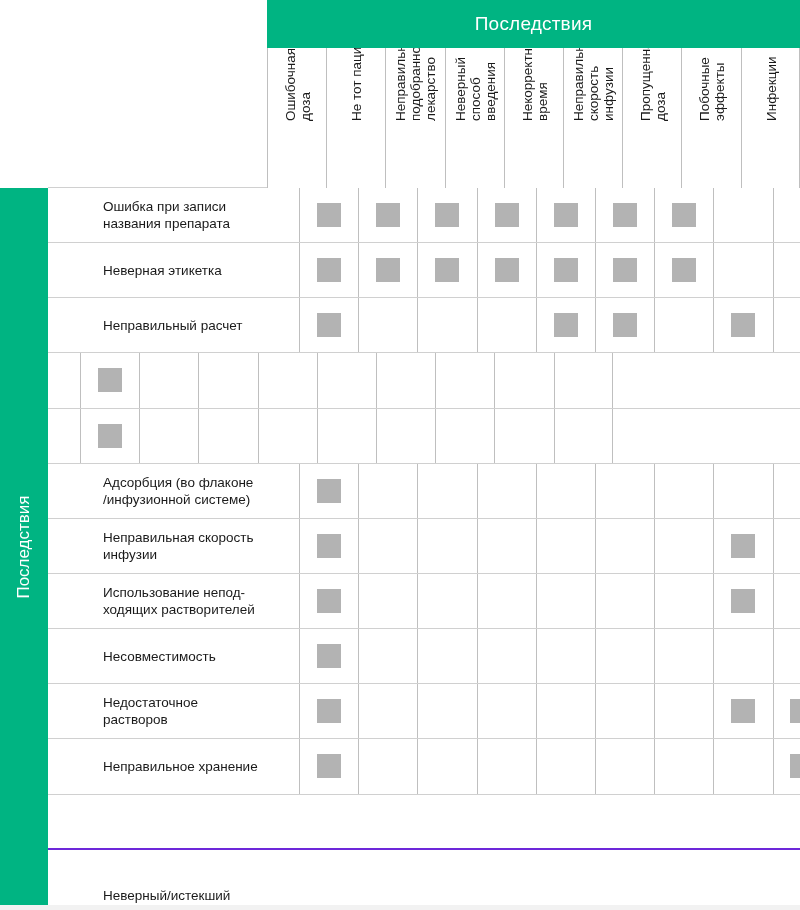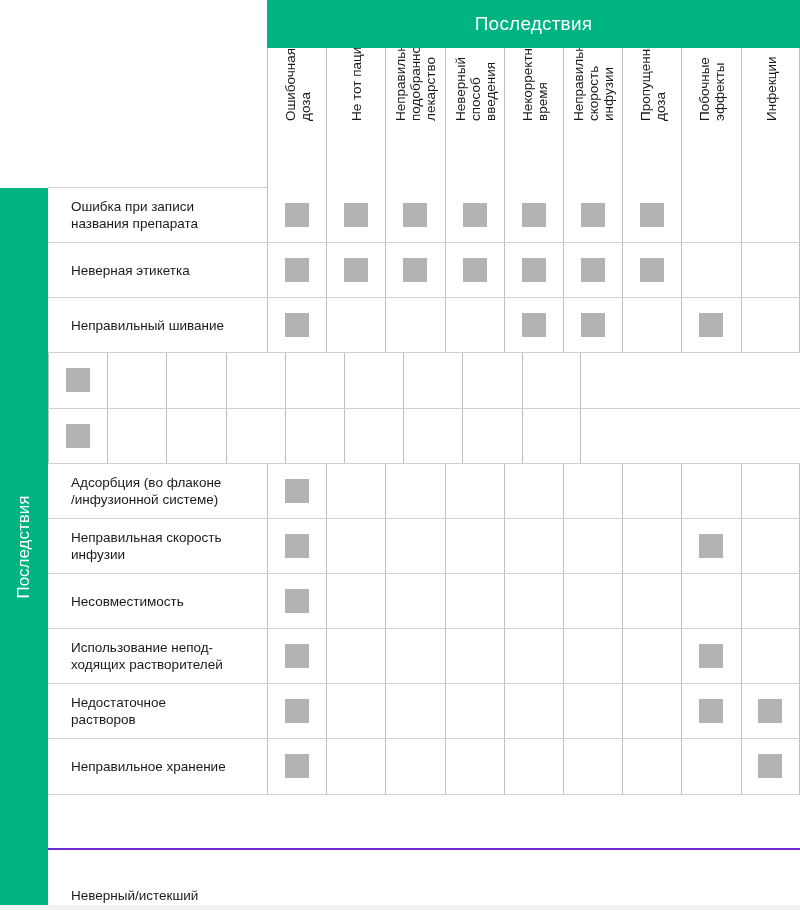--- a/index.html
+++ b/index.html
@@ -89,20 +89,21 @@
     left:48px;top:188px;
     width:752px;height:717px;
     background:#ffffff;
   }
   .row{
     display:flex;
     height:55.15px;
     box-sizing:border-box;
     border-bottom:1px solid #d0d0d0;
     background:#ffffff;
+    padding-left:32px;
   }
   .row:last-child{border-bottom:2px solid #6d28d9;flex-direction:column;}
   .row-label-cell{
     width:219px;
     box-sizing:border-box;
     padding:0 10px 0 23px;
     display:flex;
     align-items:center;
     flex:0 0 219px;
   }
@@ -266,21 +267,21 @@
           <span class="marker"></span>
         </div>
         <div class="cell">
           <span class="marker"></span>
         </div>
         <div class="cell"></div>
         <div class="cell"></div>
       </div>
       <div class="row">
         <div class="row-label-cell">
-          <span class="row-label">Неправильный шивание</span>
+          <span class="row-label">Неправильный расчет</span>
         </div>
         <div class="cell">
           <span class="marker"></span>
         </div>
         <div class="cell"></div>
         <div class="cell"></div>
         <div class="cell"></div>
         <div class="cell">
           <span class="marker"></span>
         </div>
@@ -350,55 +351,55 @@
         <div class="cell"></div>
         <div class="cell"></div>
         <div class="cell"></div>
         <div class="cell">
           <span class="marker"></span>
         </div>
         <div class="cell"></div>
       </div>
       <div class="row">
         <div class="row-label-cell">
-          <span class="row-label">Несовместимость</span>
-        </div>
-        <div class="cell">
-          <span class="marker"></span>
-        </div>
-        <div class="cell"></div>
-        <div class="cell"></div>
-        <div class="cell"></div>
-        <div class="cell"></div>
-        <div class="cell"></div>
-        <div class="cell"></div>
-        <div class="cell"></div>
-        <div class="cell"></div>
-      </div>
-      <div class="row">
-        <div class="row-label-cell">
           <span class="row-label">Использование непод-
 ходящих растворителей</span>
         </div>
         <div class="cell">
           <span class="marker"></span>
         </div>
         <div class="cell"></div>
         <div class="cell"></div>
         <div class="cell"></div>
         <div class="cell"></div>
         <div class="cell"></div>
         <div class="cell"></div>
         <div class="cell">
           <span class="marker"></span>
         </div>
         <div class="cell"></div>
       </div>
       <div class="row">
         <div class="row-label-cell">
+          <span class="row-label">Несовместимость</span>
+        </div>
+        <div class="cell">
+          <span class="marker"></span>
+        </div>
+        <div class="cell"></div>
+        <div class="cell"></div>
+        <div class="cell"></div>
+        <div class="cell"></div>
+        <div class="cell"></div>
+        <div class="cell"></div>
+        <div class="cell"></div>
+        <div class="cell"></div>
+      </div>
+      <div class="row">
+        <div class="row-label-cell">
           <span class="row-label">Недостаточное
 растворов</span>
         </div>
         <div class="cell">
           <span class="marker"></span>
         </div>
         <div class="cell"></div>
         <div class="cell"></div>
         <div class="cell"></div>
         <div class="cell"></div>

